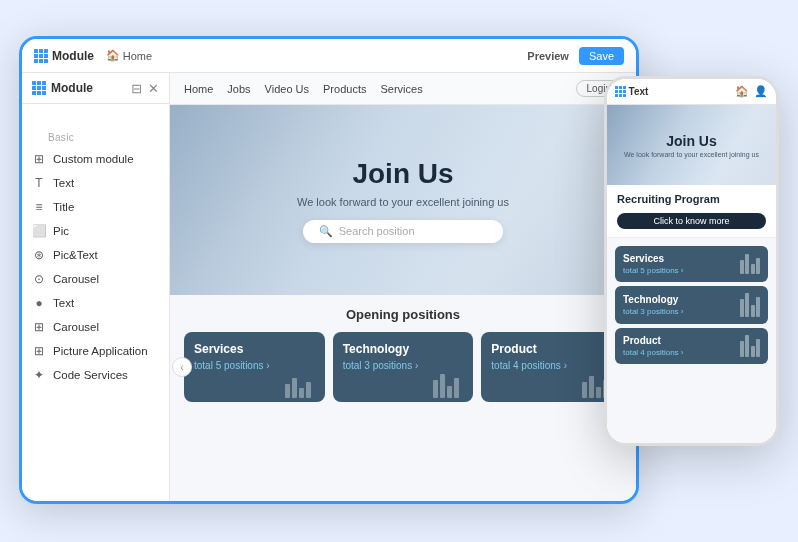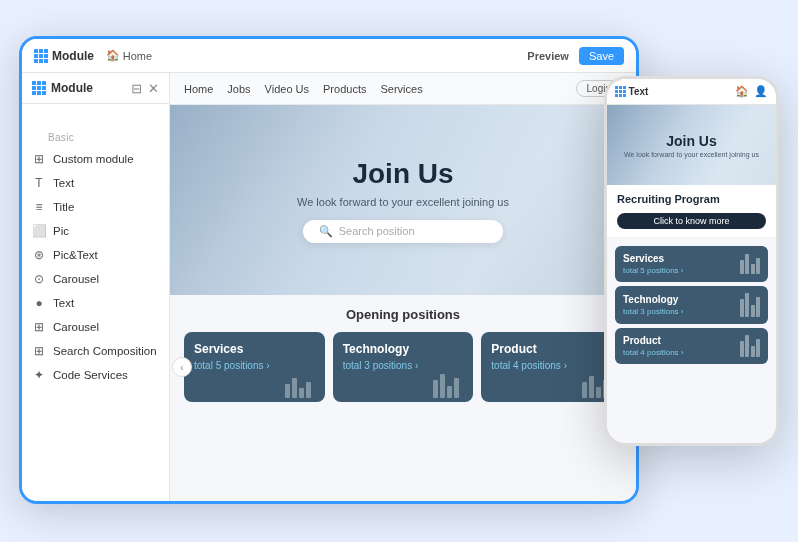--- a/index.html
+++ b/index.html
@@ -571,21 +571,21 @@
           <span>Text</span>
         </div>
 
 
         <div class="sidebar-item">
           <span class="sidebar-item-icon">⊞</span>
           <span>Carousel</span>
         </div>
         <div class="sidebar-item">
           <span class="sidebar-item-icon">⊞</span>
-          <span>Search Composition</span>
+          <span>Picture Application</span>
         </div>
         <div class="sidebar-item">
           <span class="sidebar-item-icon">✦</span>
           <span>Code Services</span>
         </div>
       </div>
 
       <div class="website-preview">
 
         <div class="website-nav">

